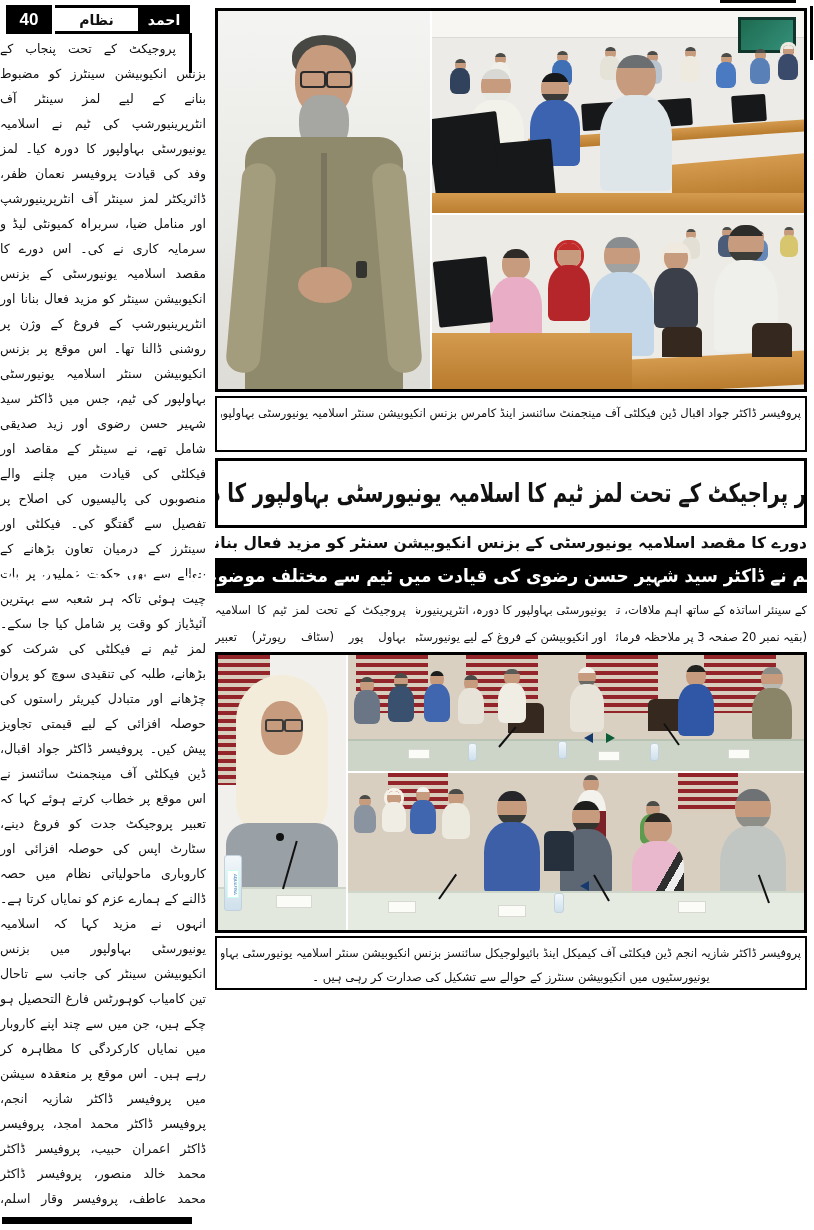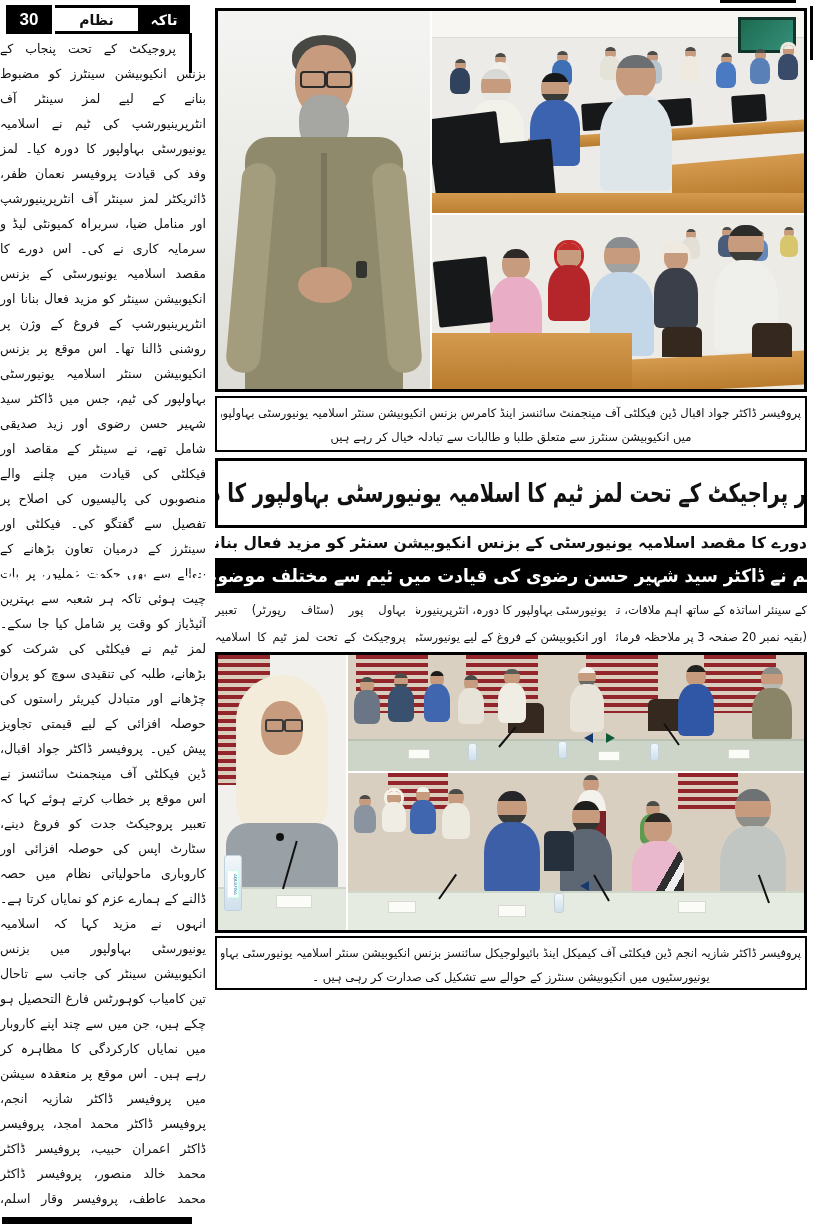--- a/index.html
+++ b/index.html
@@ -58,23 +58,23 @@
   .michead{position:absolute;width:8px;height:8px;border-radius:50%;background:#111;}
   .bottle{position:absolute;background:linear-gradient(#f2f7fa,#cfe0ec);border-radius:3px;border:1px solid #c2d2dd;}
   .flag{position:absolute;width:0;height:0;border-top:5px solid transparent;border-bottom:5px solid transparent;}
 </style>
 </head>
 <body>
 
 <div class="page">
 
   <div class="masthead">
-    <div class="m-num">30</div>
+    <div class="m-num">40</div>
     <div class="m-sec">نظام</div>
-    <div class="m-cont">تاکہ</div>
+    <div class="m-cont">احمد</div>
   </div>
   <div class="tick-v" style="left:189px;top:33px;width:3px;height:40px;"></div>
   <div class="abs" style="left:720px;top:0;width:76px;height:3px;background:#000;"></div>
   <div class="tick-v" style="left:810px;top:6px;width:3px;height:54px;"></div>
 
   <div class="leftcol">پروجیکٹ کے تحت پنجاب کے بزنس انکیوبیشن سینٹرز کو مضبوط بنانے کے لیے لمز سینٹر آف انٹرپرینیورشپ کی ٹیم نے اسلامیہ یونیورسٹی بہاولپور کا دورہ کیا۔ لمز وفد کی قیادت پروفیسر نعمان ظفر، ڈائریکٹر لمز سینٹر آف انٹرپرینیورشپ اور منامل ضیا، سربراہ کمیونٹی لیڈ و سرمایہ کاری نے کی۔ اس دورے کا مقصد اسلامیہ یونیورسٹی کے بزنس انکیوبیشن سینٹر کو مزید فعال بنانا اور انٹرپرینیورشپ کے فروغ کے وژن پر روشنی ڈالنا تھا۔ اس موقع پر بزنس انکیوبیشن سنٹر اسلامیہ یونیورسٹی بہاولپور کی ٹیم، جس میں ڈاکٹر سید شہیر حسن رضوی اور زید صدیقی شامل تھے، نے سینٹر کے مقاصد اور فیکلٹی کی قیادت میں چلنے والے منصوبوں کی پالیسیوں کی اصلاح پر تفصیل سے گفتگو کی۔ فیکلٹی اور سینٹرز کے درمیان تعاون بڑھانے کے حوالے سے بھی حکمت عملیوں پر بات چیت ہوئی تاکہ ہر شعبہ سے بہترین آئیڈیاز کو وقت پر شامل کیا جا سکے۔ لمز ٹیم نے فیکلٹی کی شرکت کو بڑھانے، طلبہ کی تنقیدی سوچ کو پروان چڑھانے اور متبادل کیریئر راستوں کی حوصلہ افزائی کے لیے قیمتی تجاویز پیش کیں۔ پروفیسر ڈاکٹر جواد اقبال، ڈین فیکلٹی آف مینجمنٹ سائنسز نے اس موقع پر خطاب کرتے ہوئے کہا کہ تعبیر پروجیکٹ جدت کو فروغ دینے، سٹارٹ اپس کی حوصلہ افزائی اور کاروباری ماحولیاتی نظام میں حصہ ڈالنے کے ہمارے عزم کو نمایاں کرتا ہے۔ انہوں نے مزید کہا کہ اسلامیہ یونیورسٹی بہاولپور میں بزنس انکیوبیشن سینٹر کی جانب سے تاحال تین کامیاب کوہورٹس فارغ التحصیل ہو چکے ہیں، جن میں سے چند اپنے کاروبار میں نمایاں کارکردگی کا مظاہرہ کر رہے ہیں۔ اس موقع پر منعقدہ سیشن میں پروفیسر ڈاکٹر شازیہ انجم، پروفیسر ڈاکٹر محمد امجد، پروفیسر ڈاکٹر اعمران حبیب، پروفیسر ڈاکٹر محمد خالد منصور، پروفیسر ڈاکٹر محمد عاطف، پروفیسر وقار اسلم، پروفیسر ڈاکٹر نوید اسلم ملغانی، محمد مجیج الرحمن رجسٹرار، ڈاکٹر عبدالستار ظہوری خزانہ دار، ذوالفقار سعید، ڈاکٹر شہزاد احمد خالد، طاہرہ اختر اور دیگر سینئر فیکلٹی ممبران اور افسران نے بھی شرکت کی۔ یہ دورہ یونیورسٹی کے انکیوبیشن سینٹر کے لیے نہایت اہم ثابت ہوا، جس کے نتیجے میں فیکلٹی، طلبہ اور سٹارٹ اپس کے درمیان مضبوط تعاون اور بہتر مواقع فراہم کرنے کے لیے حکمت عملیوں کی تشکیل ہوئی۔</div>
   <div class="endbar"></div>
 
   <div class="frame" style="top:8px;height:384px;">
 
@@ -130,38 +130,37 @@
       <div class="mon" style="left:4px;top:44px;width:54px;height:66px;transform:rotate(-6deg);"></div>
       <div class="desk" style="left:0px;top:118px;width:200px;height:56px;"></div>
       <div class="desk" style="left:200px;top:140px;width:174px;height:34px;transform:skewY(-3deg);"></div>
       <div class="chair" style="left:230px;top:112px;width:40px;height:30px;"></div>
       <div class="chair" style="left:320px;top:108px;width:40px;height:34px;"></div>
     </div>
   </div>
 
   <div class="capbox" style="top:396px;height:56px;">
     <div class="capline cap-j">پروفیسر ڈاکٹر جواد اقبال ڈین فیکلٹی آف مینجمنٹ سائنسز اینڈ کامرس بزنس انکیوبیشن سنٹر اسلامیہ یونیورسٹی بہاولپور، فیڈرل اسسٹنس ایوارڈ آف تعمیر کے تعاون سے یونیورسٹیوں</div>
-    <div class="capline cap-c">میں انکیوبیشن سنٹرز سے متعلق طلبا و طالبات سے تبادلہ خیال کر رہے ہیں</div>
   </div>
 
   <div class="frame" style="top:458px;height:70px;">
     <div class="headline">
         <span>تعمیر پراجیکٹ کے تحت لمز ٹیم کا اسلامیہ یونیورسٹی بہاولپور کا دورہ</span>
       </div>
   </div>
 
   <div class="deck1">دورے کا مقصد اسلامیہ یونیورسٹی کے بزنس انکیوبیشن سنٹر کو مزید فعال بنانا اور انٹرپرینیورشپ کے فروغ کے وژن کو فعال بنانا تھا</div>
   <div class="deck2">
     <span>اسلامیہ یونیورسٹی کی ٹیم نے ڈاکٹر سید شہیر حسن رضوی کی قیادت میں ٹیم سے مختلف موضوعات پر تبادلہ خیال کیا گیا</span>
   </div>
 
   <div class="bodycols">
     <div class="bcol">
+      <div class="bline">پروجیکٹ کے تحت لمز ٹیم کا اسلامیہ</div>
       <div class="bline">بہاول پور (سٹاف رپورٹر) تعبیر</div>
-      <div class="bline">پروجیکٹ کے تحت لمز ٹیم کا اسلامیہ</div>
     </div>
     <div class="bcol">
       <div class="bline">یونیورسٹی بہاولپور کا دورہ، انٹرپرینیورشپ</div>
       <div class="bline">اور انکیوبیشن کے فروغ کے لیے یونیورسٹی</div>
     </div>
     <div class="bcol">
       <div class="bline">کے سینئر اساتذہ کے ساتھ اہم ملاقات، تعبیر</div>
       <div class="bline">(بقیہ نمبر 20 صفحہ 3 پر ملاحظہ فرمائیں)</div>
     </div>
   </div>

